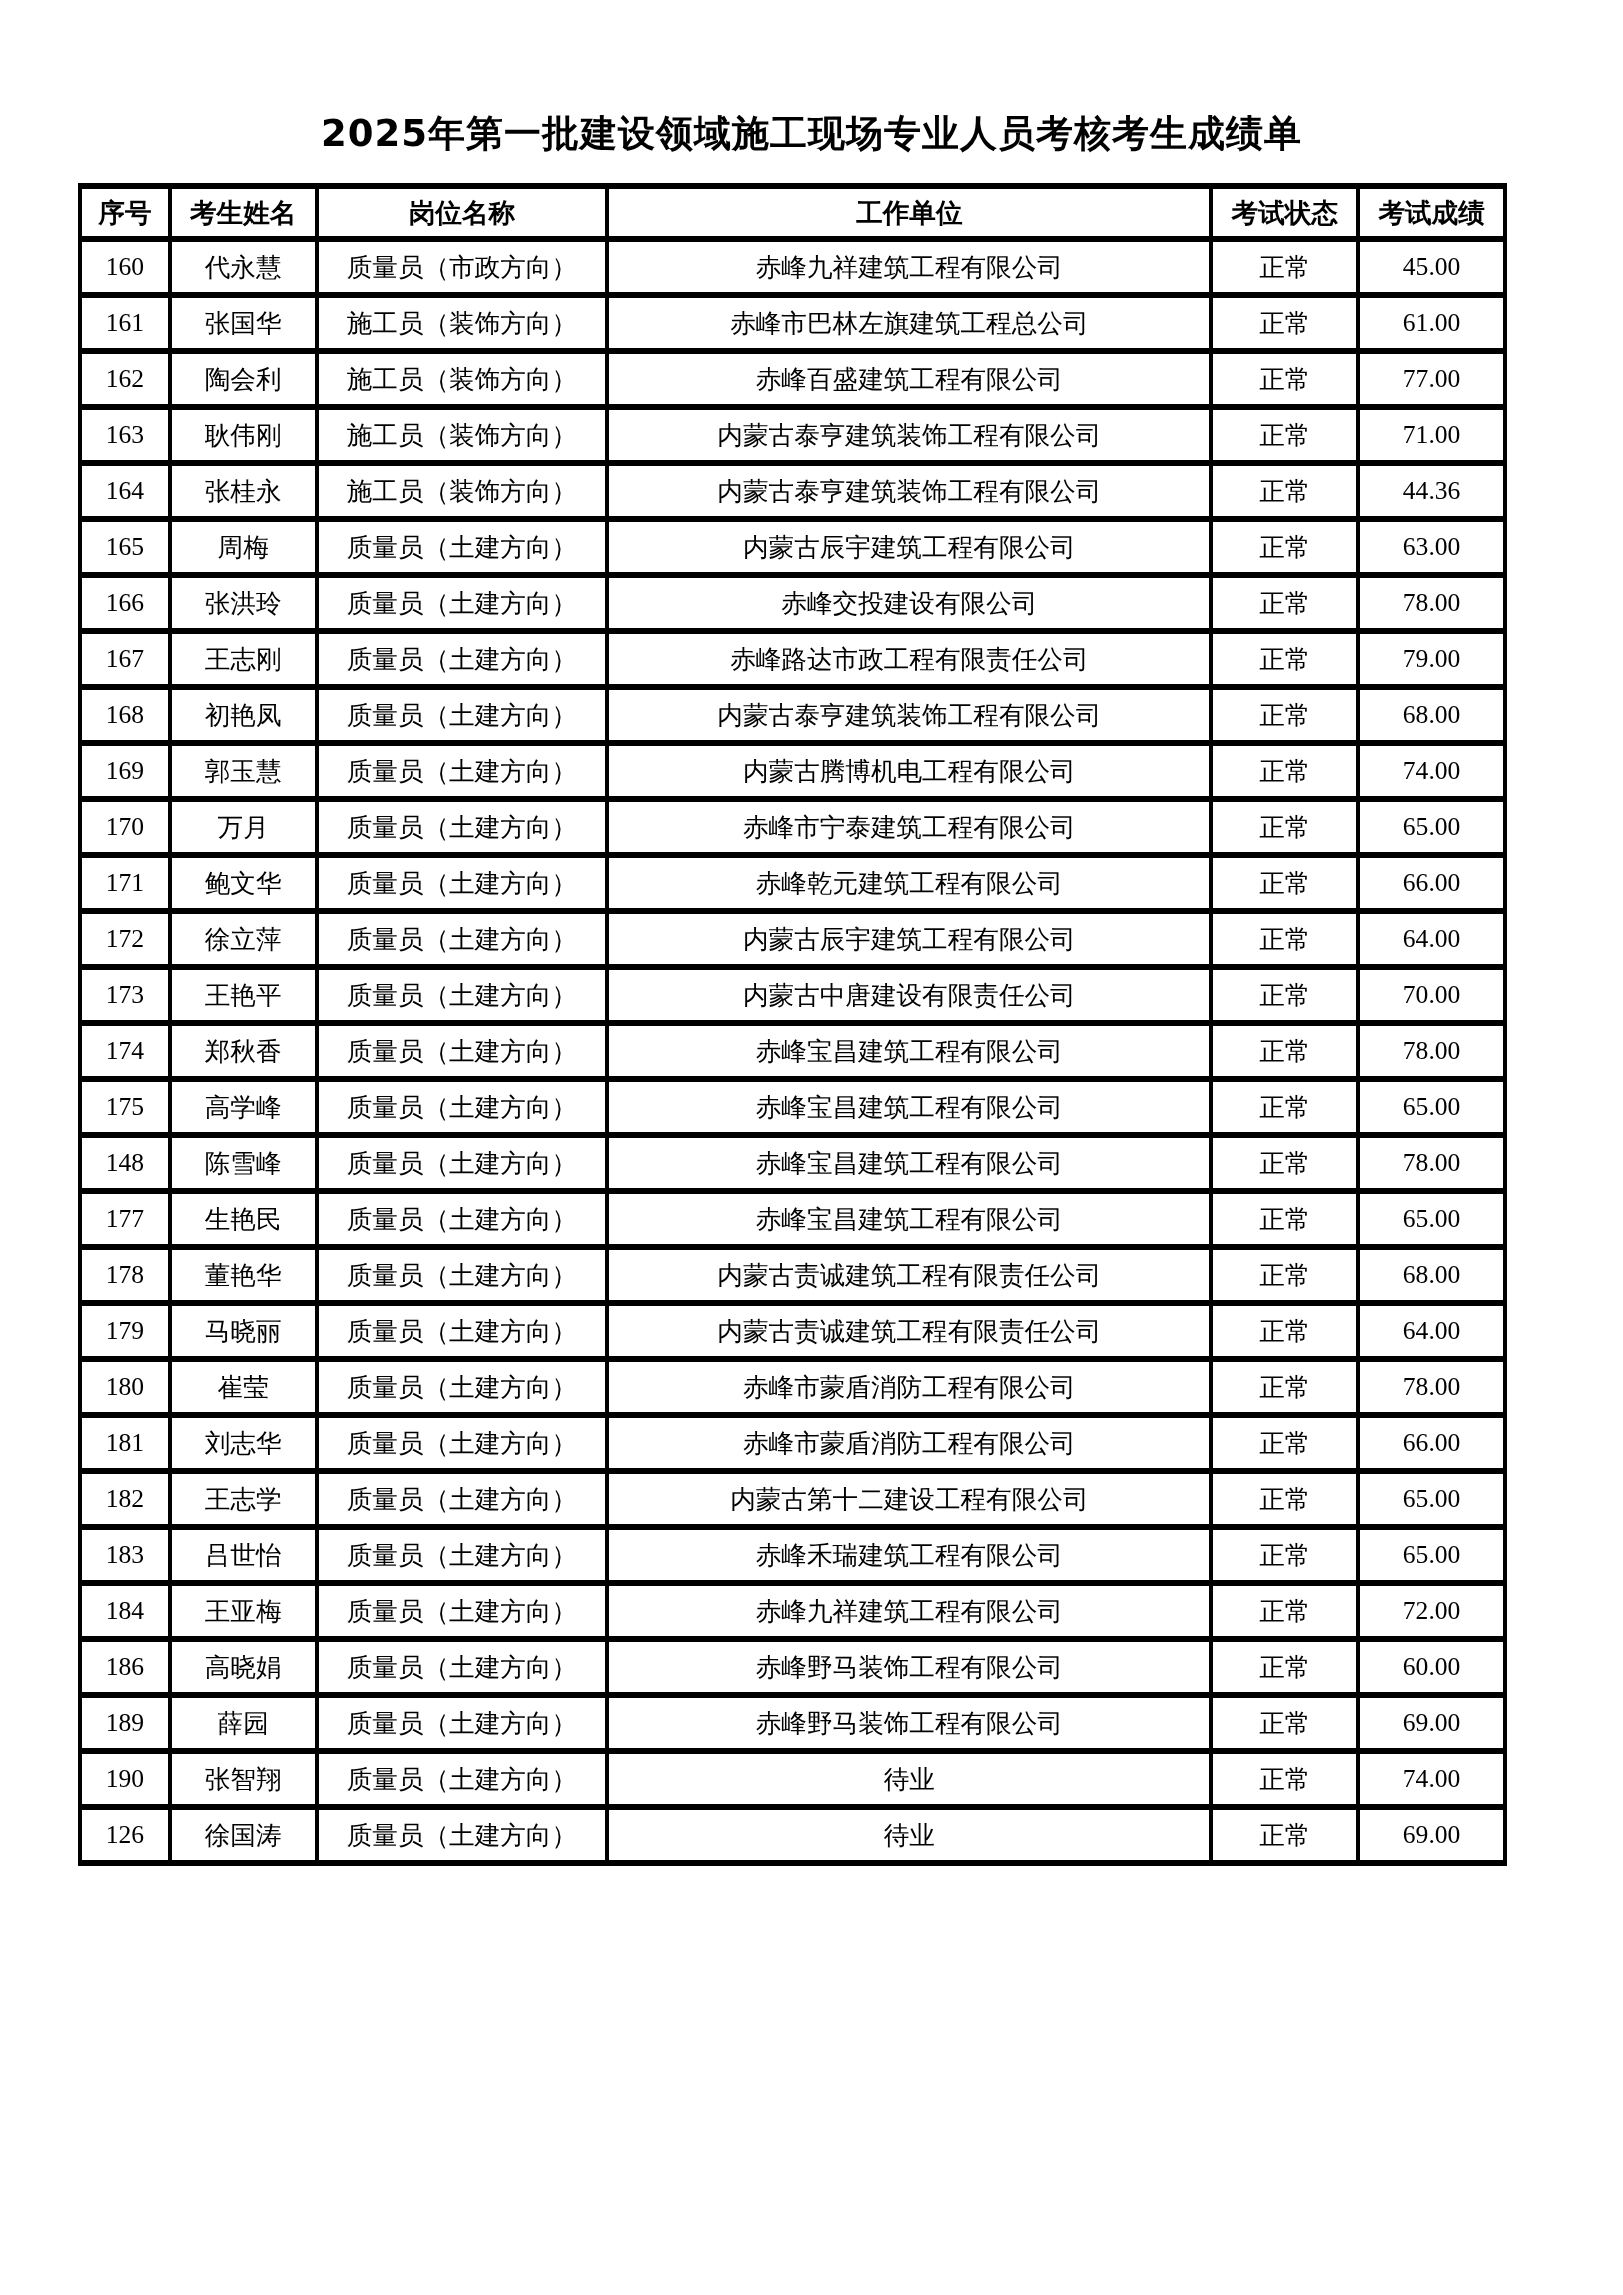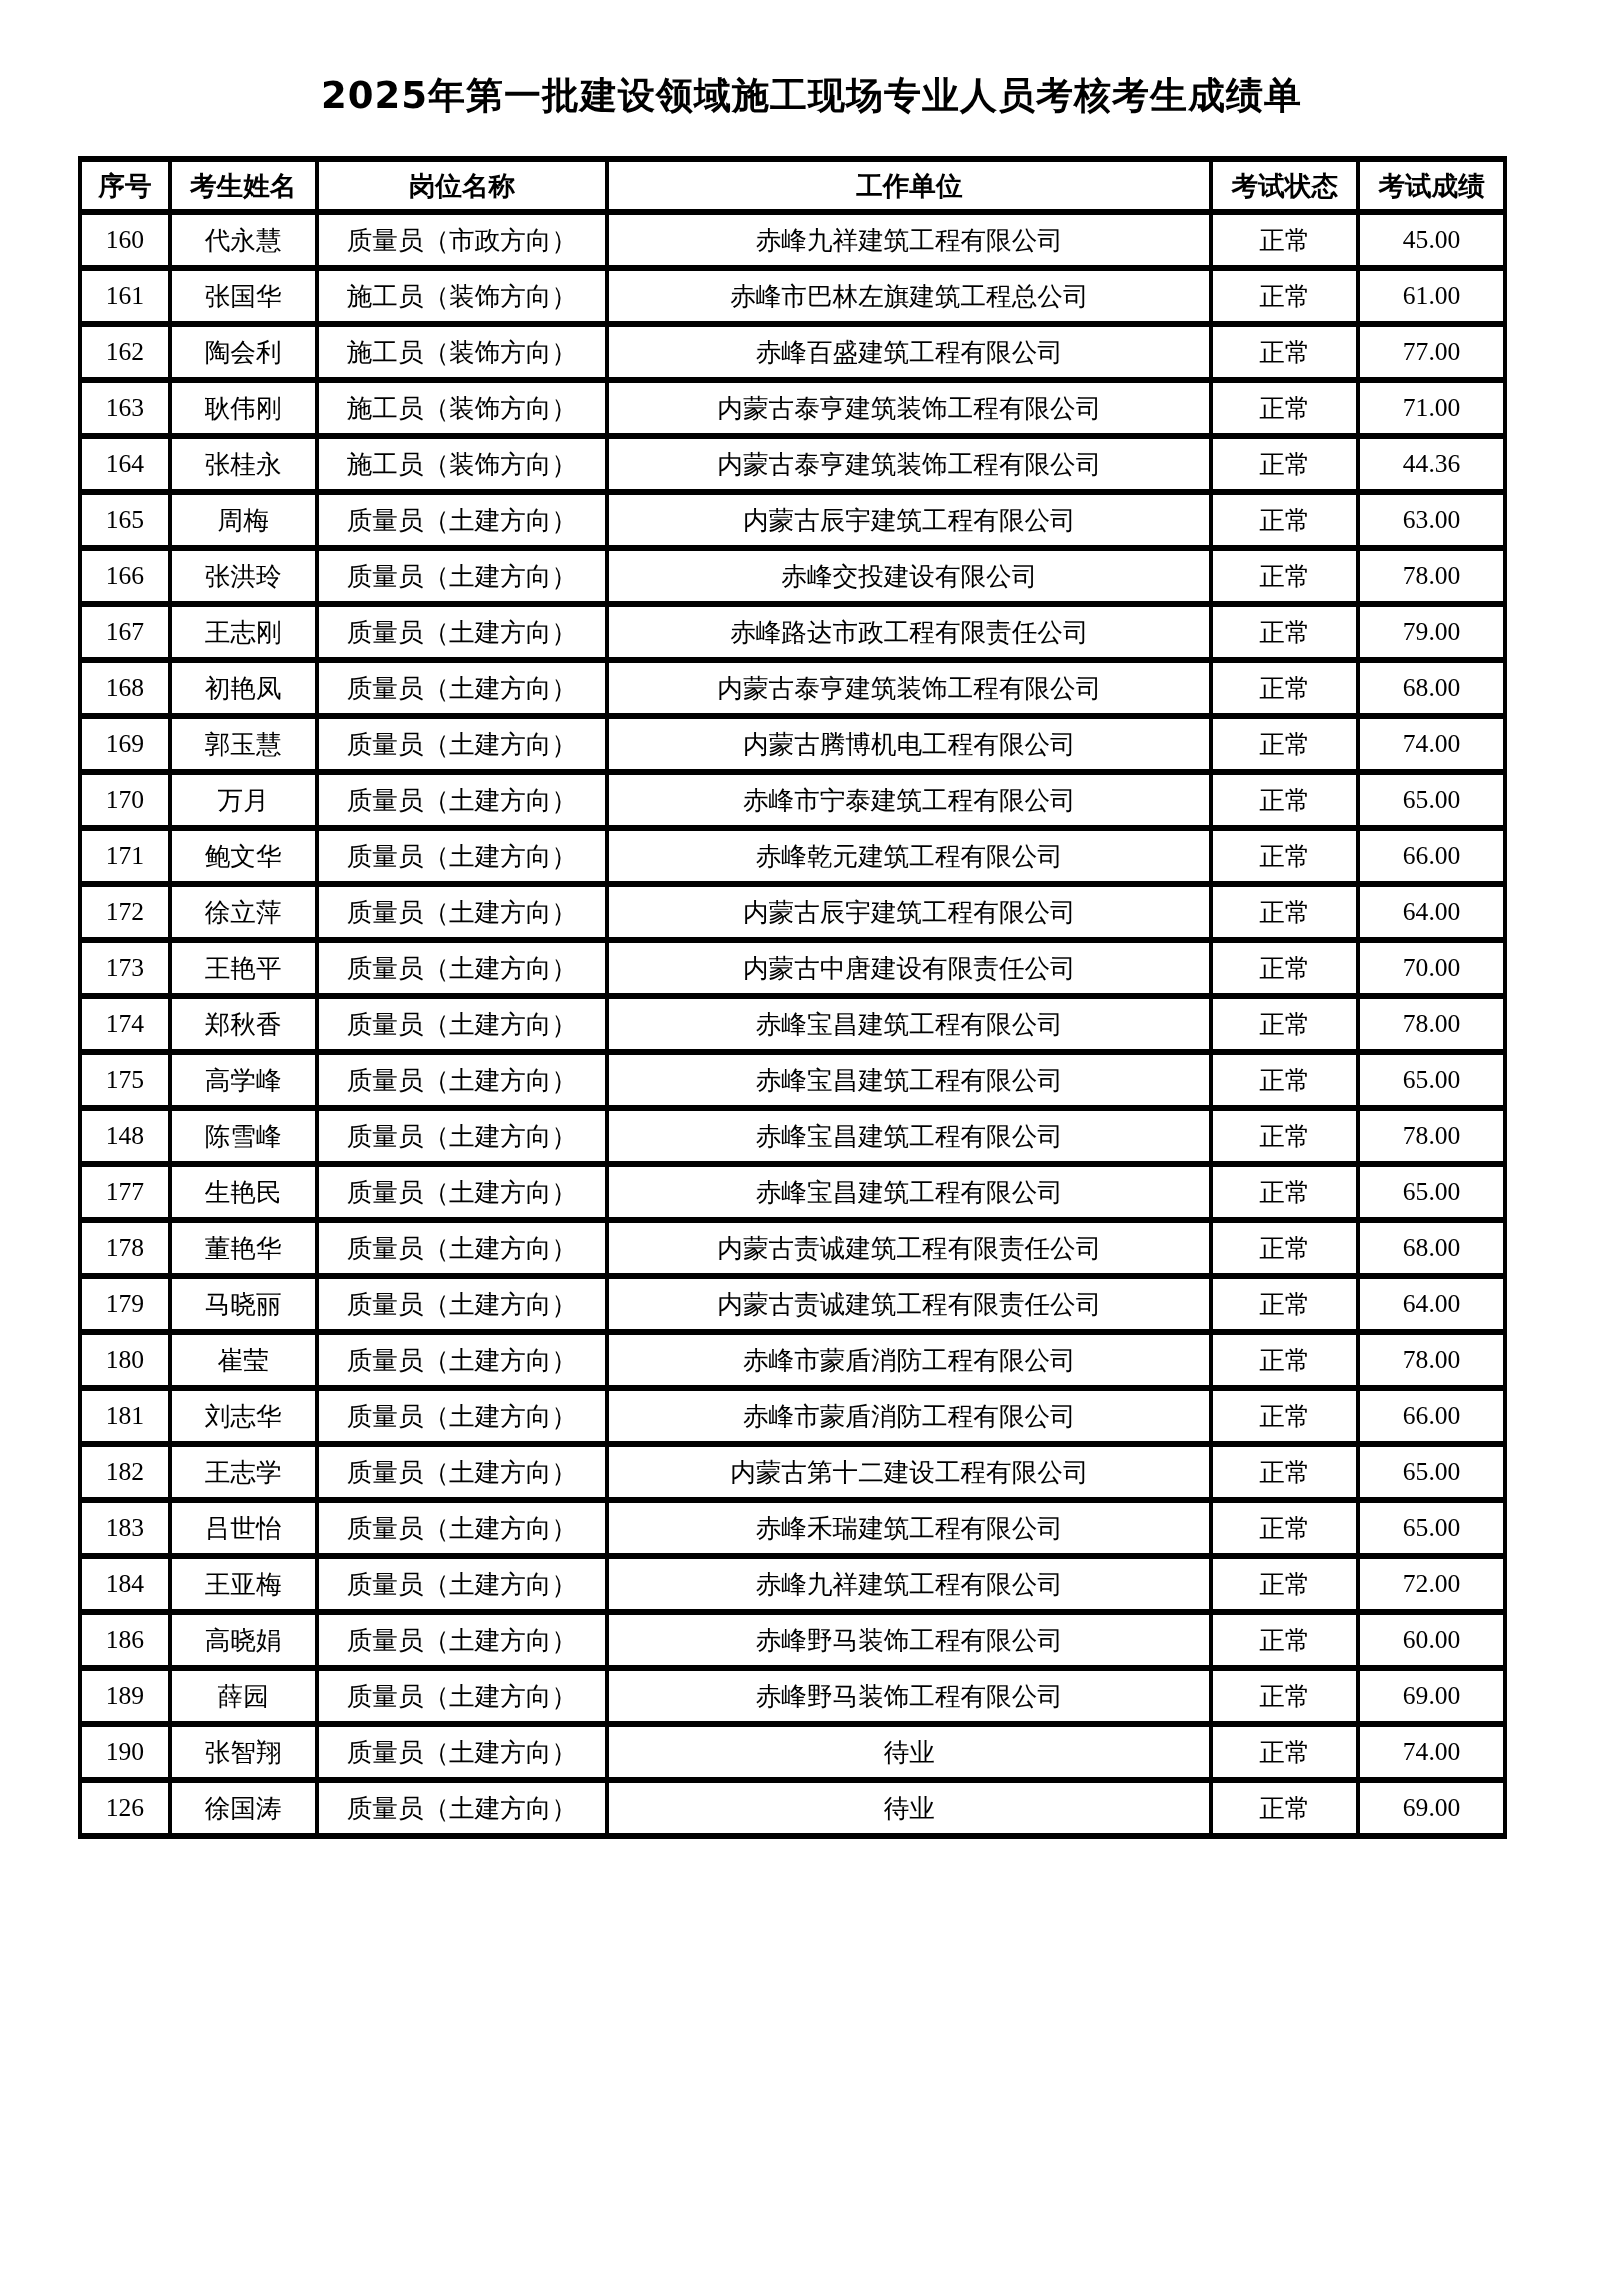--- a/index.html
+++ b/index.html
@@ -8,32 +8,32 @@
     background: #ffffff;
   }
   body {
     width: 1623px;
     height: 2295px;
     position: relative;
     font-family: "Liberation Serif", "DejaVu Serif", serif;
     color: #000000;
   }
   .doc-title {
-    padding-top: 72px;
+    padding-top: 110px;
     text-align: center;
     font-family: "DejaVu Sans", "Liberation Sans", sans-serif;
     font-weight: 900;
     font-size: 37px;
     line-height: 47px;
     letter-spacing: 1px;
     color: #000000;
   }
   table.score-table {
     margin-left: 78px;
-    margin-top: 37px;
+    margin-top: 26px;
     width: 1429px;
     border-collapse: collapse;
     table-layout: fixed;
     border-radius: 10px;
   }
   .score-table th, .score-table td {
     border: 4.6px solid #000000;
     border-top-width: 6.1px;
     border-bottom-width: 6.1px;
     text-align: center;

